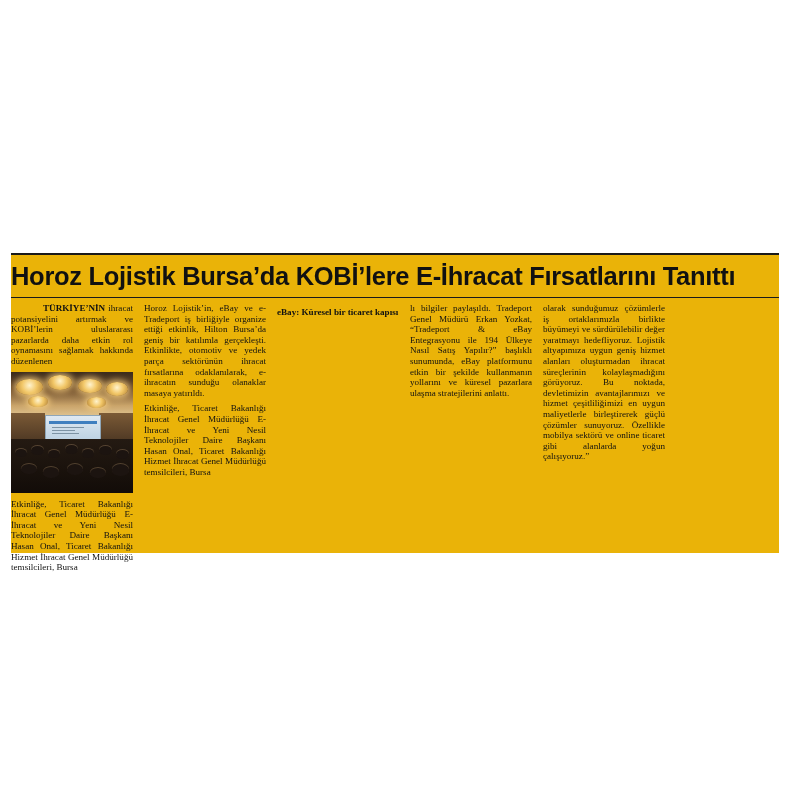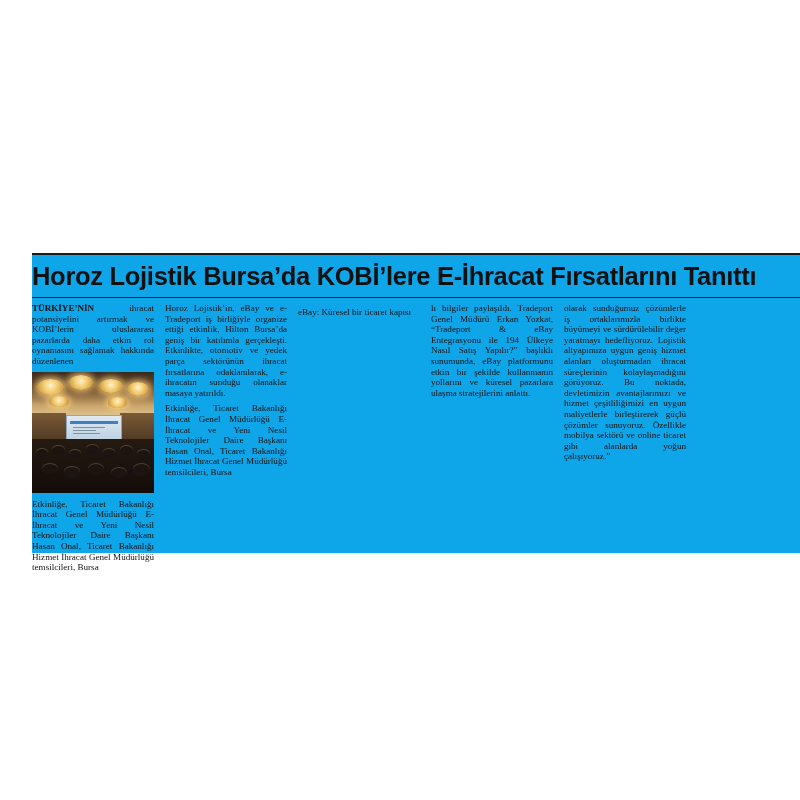--- a/index.html
+++ b/index.html
@@ -14,25 +14,25 @@
     overflow: hidden;
   }
   .page {
     position: relative;
     width: 800px;
     height: 800px;
     background: #ffffff;
   }
   .clipping {
     position: absolute;
-    left: 32px;
+    left: 11px;
     top: 253px;
     width: 768px;
     height: 300px;
-    background: #0ea5e9;
+    background: #eab308;
   }
   .rule-top {
     position: absolute;
     left: 0;
     top: 0;
     width: 768px;
     height: 2px;
     background: #1a1a1a;
   }
   .headline {
@@ -71,28 +71,29 @@
   .col p {
     margin: 0 0 5px 0;
     font-family: "Liberation Serif", serif;
     font-size: 9.1px;
     line-height: 10.6px;
     text-align: justify;
     color: #111111;
     hyphens: manual;
   }
   .col p.sub {
-    font-weight: normal;
+    font-weight: bold;
     text-align: left;
     margin-top: 4px;
     margin-bottom: 4px;
     line-height: 10.8px;
   }
   .dropcapline b {
     font-weight: bold;
+    margin-left: 32px;
   }
   .photo {
     width: 122px;
     height: 121px;
     margin: 4px 0 6px 0;
     position: relative;
     overflow: hidden;
     background: #2a1d16;
   }
   

